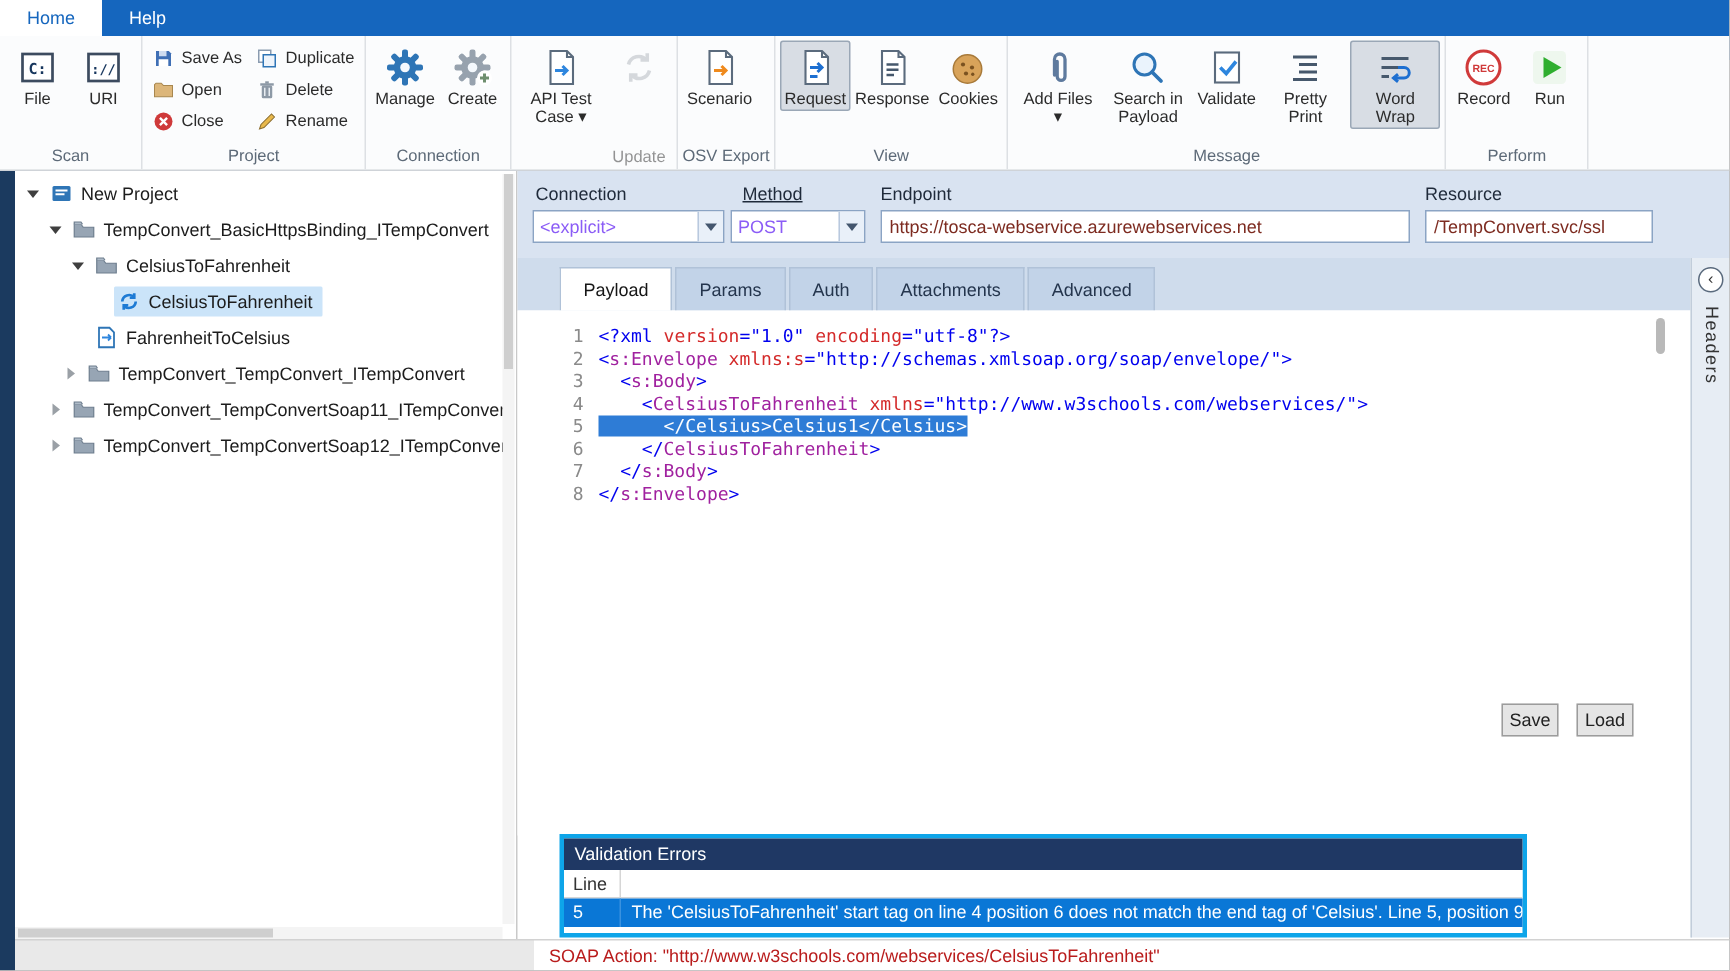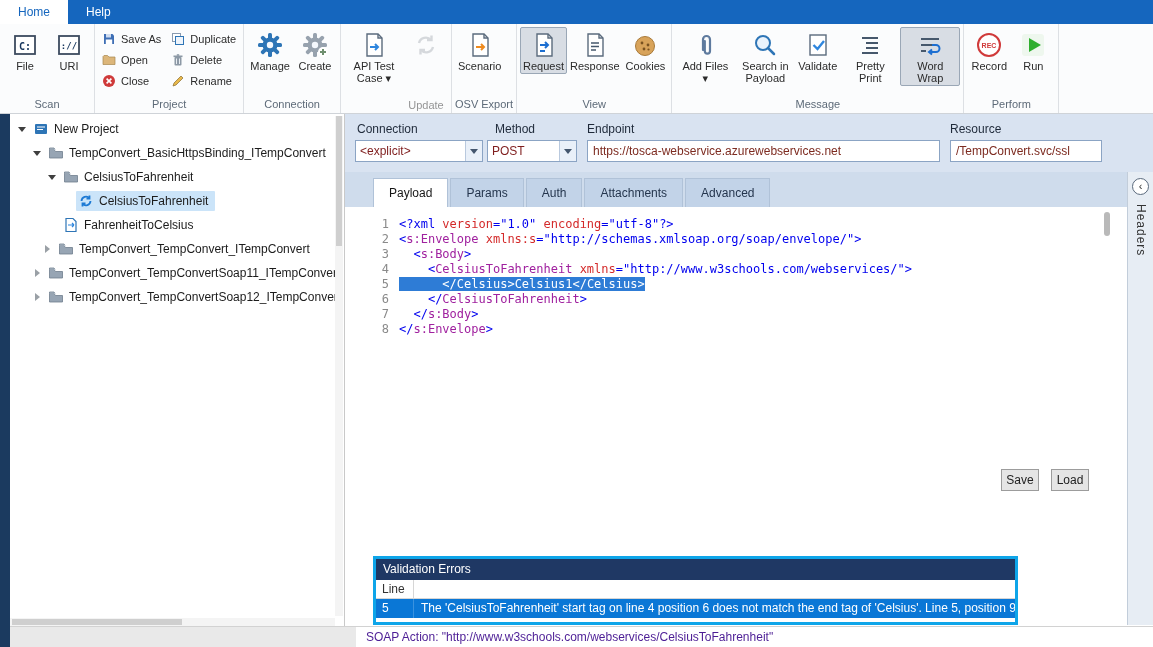--- a/index.html
+++ b/index.html
@@ -40,21 +40,21 @@
   .tlabel{font-size:12px;color:#1c1c1c;white-space:nowrap;}
   .tree-vscroll{position:absolute;right:1px;top:2px;width:8px;height:500px;background:#f4f4f4;}
   .tree-vthumb{position:absolute;left:1px;top:0;width:6px;height:130px;background:#cfcfcf;}
   .tree-hscroll{position:absolute;left:0;bottom:0;height:8px;width:325px;background:#f4f4f4;}
   .tree-hthumb{position:absolute;left:2px;top:1px;height:6px;width:170px;background:#cfcfcf;}
 
   
   .connbar{position:absolute;left:345px;top:114px;width:808px;height:58px;background:#d9e3f1;}
   .flabel{position:absolute;font-size:12px;color:#1f2a3a;top:8px;}
   .combo{position:absolute;top:26px;height:22px;background:#fff;border:1px solid #8ba4c4;display:flex;cursor:pointer;}
-  .combo-text{flex:1;padding:3px 4px 0;font-size:12px;color:#7f1d1d;white-space:nowrap;overflow:hidden;}
+  .combo-text{flex:1;padding:3px 4px 0;font-size:12px;color:#8b5cf6;white-space:nowrap;overflow:hidden;}
   .combo-btn{width:17px;border-left:1px solid #b9c9de;background:#e9f0f9;display:flex;align-items:center;justify-content:center;}
   .combo-btn::after{content:"";border-left:4px solid transparent;border-right:4px solid transparent;border-top:5px solid #44566e;}
   .tinput{position:absolute;top:26px;height:22px;border:1px solid #8ba4c4;background:#fff;font:12px "Liberation Sans",sans-serif;color:#7d2b20;padding:0 5px;}
 
   
   .tabstrip{position:absolute;left:345px;top:172px;width:782px;height:35px;background:#cfdcec;display:flex;align-items:flex-end;padding-left:28px;gap:2px;}
   .ptab{height:29px;line-height:29px;padding:0 15px;font-size:12px;color:#24354d;background:#c2d3e8;border:1px solid #b0c2d8;border-bottom:none;cursor:pointer;}
   .ptab.active{background:#fff;color:#161616;}
 
   
@@ -85,21 +85,21 @@
   .valrow .vc-line{border-right:1px solid #3a92df;}
 
   
   .hstrip{position:absolute;left:1127px;top:172px;width:26px;height:453px;background:#e7edf4;border-left:1px solid #c2cdda;}
   .hcollapse{position:absolute;left:4px;top:6px;width:17px;height:17px;border:1px solid #5a6a7d;border-radius:50%;background:#fff;text-align:center;line-height:15px;font-size:11px;color:#333;cursor:pointer;}
   .hcollapse::before{content:"‹";}
   .hlabel{position:absolute;left:6px;top:32px;writing-mode:vertical-rl;font-size:12px;color:#333;letter-spacing:1px;cursor:pointer;}
 
   
   .status-left{position:absolute;left:10px;top:626px;width:346px;height:21px;background:#e9e9e9;border-top:1px solid #d2d2d2;}
-  .status-right{position:absolute;left:356px;top:626px;width:797px;height:21px;background:#fff;border-top:1px solid #d2d2d2;line-height:20px;padding-left:10px;font-size:12px;color:#4c1d95;white-space:nowrap;overflow:hidden;}
+  .status-right{position:absolute;left:356px;top:626px;width:797px;height:21px;background:#fff;border-top:1px solid #d2d2d2;line-height:20px;padding-left:10px;font-size:12px;color:#b91c1c;white-space:nowrap;overflow:hidden;}
 </style>
 </head>
 <body>
 
 <div id="app">
 
   <div class="titlebar">
     <div class="tb-tab active">Home</div>
     <div class="tb-tab">Help</div>
   </div>
@@ -487,21 +487,21 @@
         </span>
       </div>
     </div>
 
   <div class="connbar">
     <span class="flabel" style="left:12px;">Connection</span>
     <div class="combo" style="left:10px;width:128px;">
       <span class="combo-text">&lt;explicit&gt;</span>
       <span class="combo-btn"></span>
     </div>
-    <span class="flabel" style="left:150px;">Method</span>
+    <span class="flabel" style="left:150px;text-decoration:underline;">Method</span>
     <div class="combo" style="left:142px;width:90px;">
       <span class="combo-text">POST</span>
       <span class="combo-btn"></span>
     </div>
     <span class="flabel" style="left:242px;">Endpoint</span>
     <input class="tinput" style="left: 242px; width: 353px;" value="https://tosca-webservice.azurewebservices.net">
     <span class="flabel" style="left:605px;">Resource</span>
     <input class="tinput" style="left: 605px; width: 152px;" value="/TempConvert.svc/ssl">
   </div>
 

